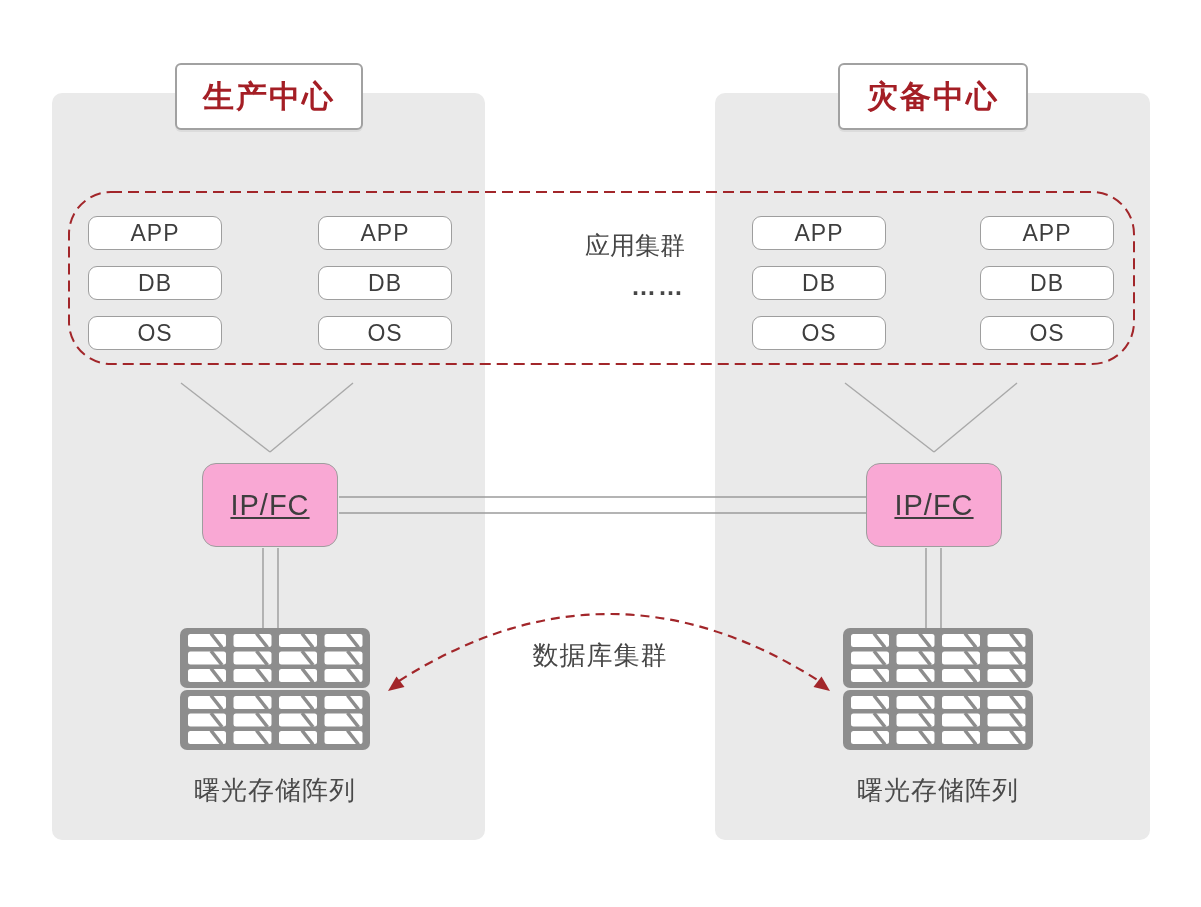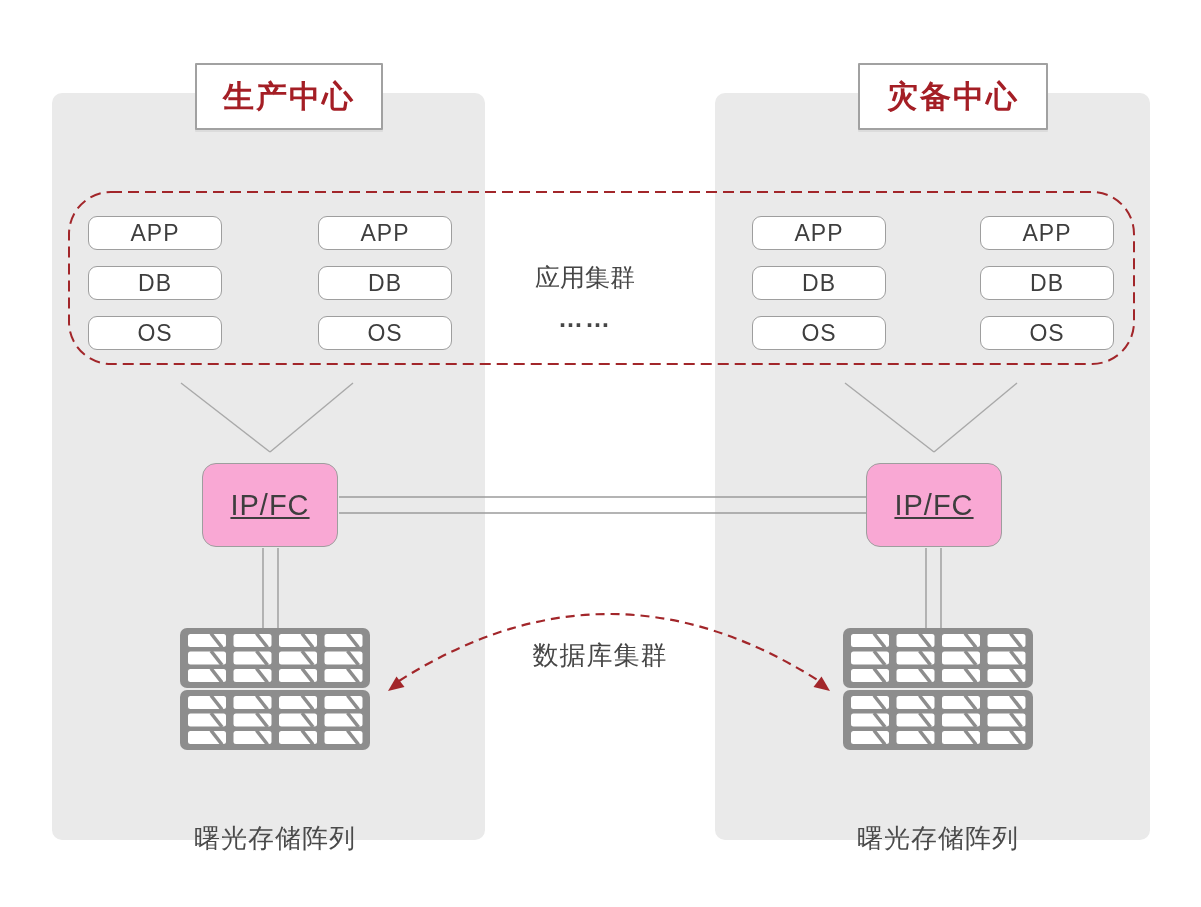--- a/index.html
+++ b/index.html
@@ -27,32 +27,31 @@
     width: 1201px; height: 907px;
     pointer-events: none;
   }
 
   .title-box {
     position: absolute;
     top: 63px;
     height: 67px;
     background: #ffffff;
     border: 2px solid #a1a1a1;
-    border-radius: 1px;
+    border-radius: 6px;
     box-shadow: 0 2px 0 rgba(0,0,0,0.06);
     display: flex;
     align-items: center;
     justify-content: center;
     font-size: 31px;
     font-weight: bold;
     color: #a41e25;
     letter-spacing: 2px;
     box-sizing: border-box;
     z-index: 3;
-    margin-left: 20px;
   }
   .title-box.prod { left: 175px; width: 188px; }
   .title-box.dr   { left: 838px; width: 190px; }
 
   .stack {
     position: absolute;
     top: 216px;
     width: 134px;
     display: flex;
     flex-direction: column;
@@ -76,26 +75,25 @@
     color: #3e3e3e;
     letter-spacing: 1px;
     box-sizing: border-box;
   }
 
   .cluster-note {
     position: absolute;
     left: 485px;
     top: 226px;
     width: 200px;
-    text-align: center;
+    text-align: right;
     font-size: 25px;
     line-height: 38px;
     color: #464646;
     z-index: 2;
-    margin-top: 32px;
   }
   .cluster-note .dots {
     margin-top: 12px;
     letter-spacing: 2px;
     font-weight: bold;
     line-height: 20px;
   }
 
   .switch-box {
     position: absolute;
@@ -120,21 +118,20 @@
 
   .storage-label {
     position: absolute;
     top: 773px;
     width: 240px;
     text-align: center;
     font-size: 26px;
     color: #4a4a4a;
     letter-spacing: 1px;
     z-index: 2;
-    margin-top: 48px;
   }
   .storage-label.prod { left: 155px; }
   .storage-label.dr   { left: 818px; }
 
   .sync-label {
     position: absolute;
     left: 500px;
     top: 638px;
     width: 200px;
     text-align: center;

